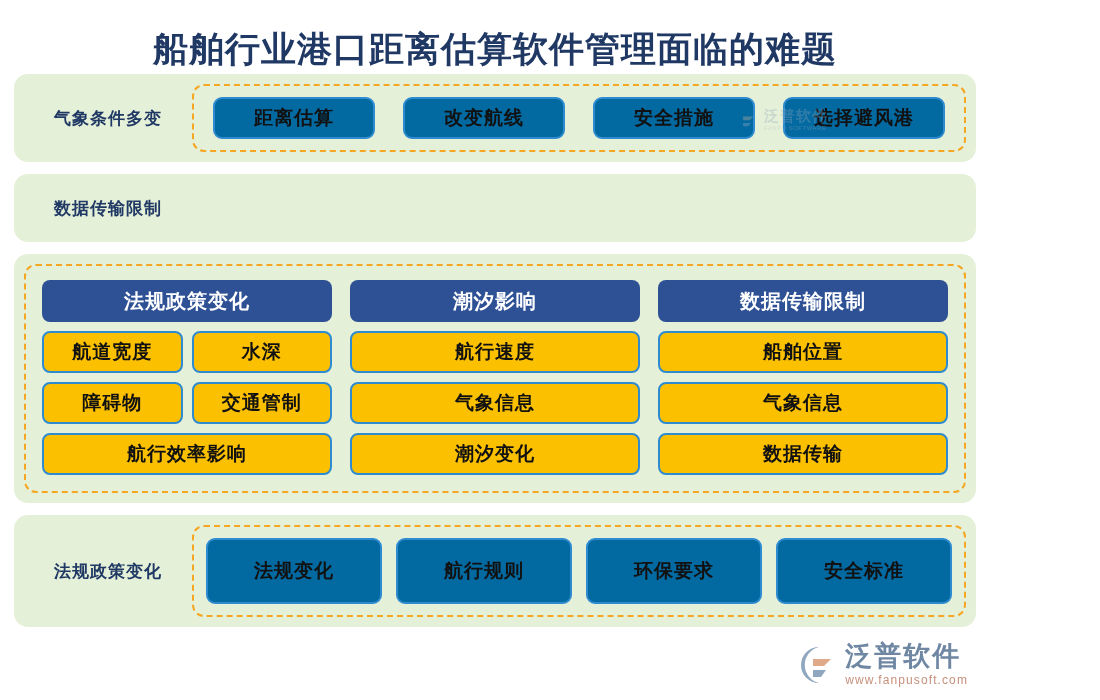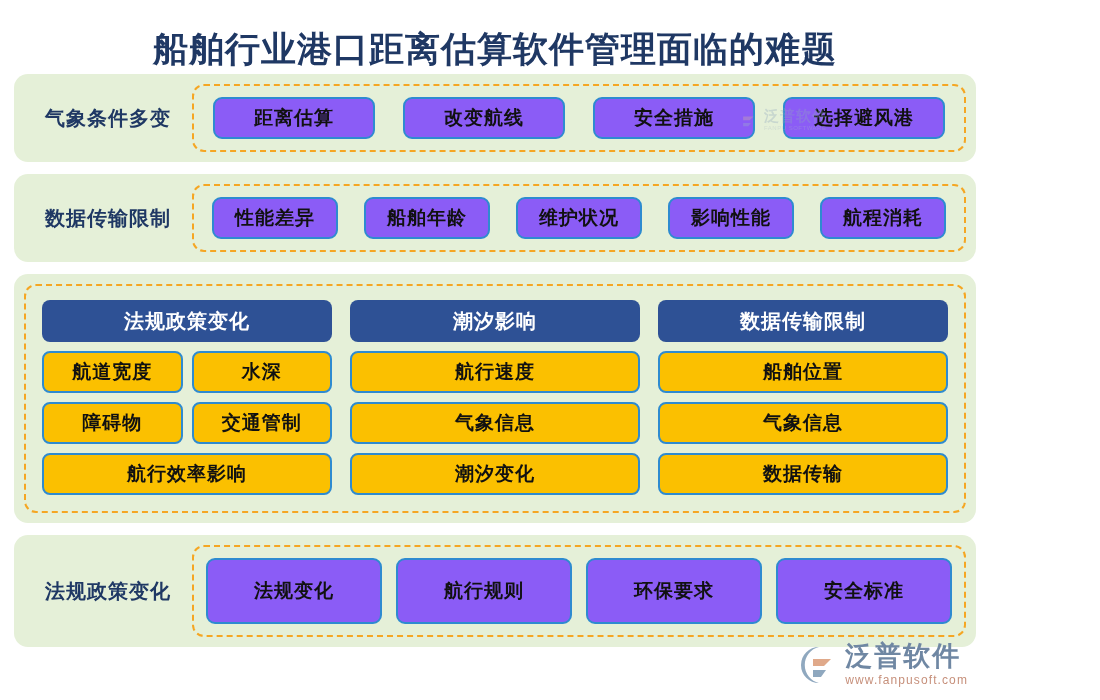--- a/index.html
+++ b/index.html
@@ -36,42 +36,42 @@
   .panel-row{
     display:flex;
     align-items:center;
     padding:10px 10px 10px 0;
     min-height:48px;
   }
   .row-label{
     width:178px;
     flex:0 0 178px;
     text-align:center;
-    font-size:20px;
+    font-size:17px;
     font-weight:bold;
     color:#1F3864;
     letter-spacing:1px;
     padding-left:10px;
     box-sizing:border-box;
   }
   .dashed{
     flex:1 1 auto;
     border:2px dashed #F5A623;
     border-radius:12px;
     display:flex;
     align-items:center;
     justify-content:space-around;
     padding:11px 10px;
     box-sizing:border-box;
     gap:10px;
   }
 
   
   .chip{
-    background:#8b5cf6;
+    background:#0369a1;
     border:2px solid #2E8BD0;
     border-radius:9px;
     color:#111111;
     font-size:19px;
     font-weight:bold;
     letter-spacing:1px;
     text-align:center;
     padding:8px 14px;
     min-height:20px;
     line-height:22px;
@@ -189,27 +189,20 @@
       <div class="wm-text">
         <span class="wm-main">泛普软件</span>
         <span class="wm-sub">FANPU SOFTWARE</span>
       </div>
     </div>
   </div>
 
   <div class="panel">
     <div class="panel-row row2">
       <div class="row-label">数据传输限制</div>
-      <div class="dashed">
-        <div class="chip">性能差异</div>
-        <div class="chip">船舶年龄</div>
-        <div class="chip">维护状况</div>
-        <div class="chip">影响性能</div>
-        <div class="chip">航程消耗</div>
-      </div>
     </div>
   </div>
 
   <div class="big-panel">
     <div class="big-dashed">
 
       <div class="col">
         <div class="col-head">法规政策变化</div>
         <div class="pair">
           <div class="ybox">航道宽度</div>

